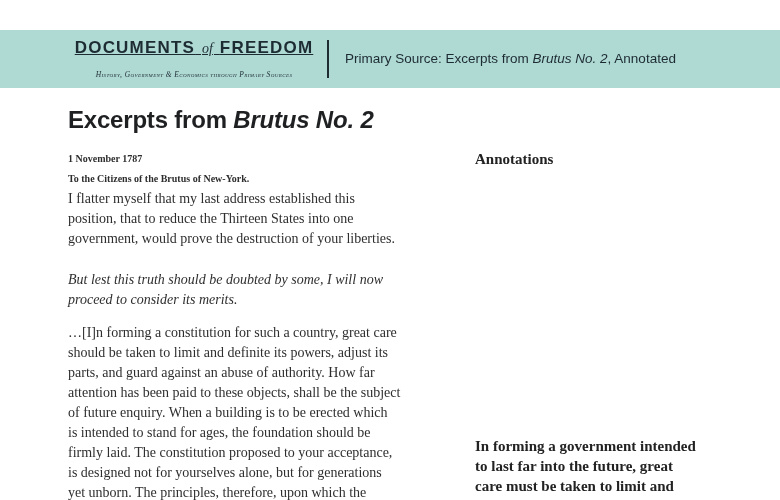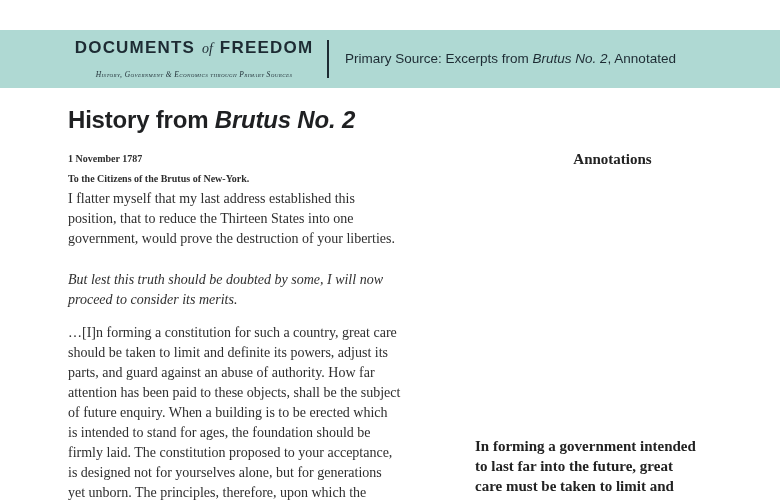--- a/index.html
+++ b/index.html
@@ -17,21 +17,21 @@
     height:58px;background:var(--band);
     display:flex;align-items:center;
   }
   .logo{
     margin-left:75px;width:238px;
     display:flex;flex-direction:column;align-items:center;justify-content:center;
   }
   .logo-line{
     font-family:"Liberation Sans", sans-serif;
     font-weight:700;font-size:17px;letter-spacing:1.2px;
-    color:var(--ink);white-space:nowrap;line-height:1;
+    color:var(--ink);white-space:nowrap;line-height:1;text-decoration:underline;
   }
   .logo-of{
     font-family:"Liberation Serif", serif;
     font-style:italic;font-weight:400;font-size:14px;letter-spacing:0;
     padding:0 1px;
   }
   .logo-tagline{
     margin-top:15px;
     font-family:"Liberation Serif", serif;
     font-style:italic;font-variant:small-caps;
@@ -66,21 +66,21 @@
     font-weight:700;font-size:10px;line-height:20px;white-space:pre;
   }
   .body-par{
     font-size:14px;line-height:20px;white-space:pre;
   }
   .spaced{margin-top:21px;font-style:italic;}
   .spaced2{margin-top:13px;}
 
   .annot-head{
     font-weight:700;font-size:15px;line-height:20px;
-    font-family:"Liberation Serif", serif;color:#222;text-align:center;
+    font-family:"Liberation Serif", serif;color:#222;
   }
   .annot-note{
     margin-top:267px;
     font-weight:700;font-size:15px;line-height:20px;white-space:pre;color:#222;
   }
 </style>
 </head>
 <body>
 
 <div class="page">
@@ -91,21 +91,21 @@
     <div class="logo">
       <div class="logo-line"><span>DOCUMENTS</span> <span class="logo-of">of</span> <span>FREEDOM</span></div>
       <div class="logo-tagline">History, Government &amp; Economics through Primary Sources</div>
     </div>
     <div class="band-divider"></div>
     <div class="band-subtitle"><span>Primary Source: Excerpts from </span><em>Brutus No. 2</em><span>, Annotated</span></div>
   </header>
 
   <main class="content">
 
-    <h1 class="doc-title"><span>History from </span><em>Brutus No. 2</em></h1>
+    <h1 class="doc-title"><span>Excerpts from </span><em>Brutus No. 2</em></h1>
 
     <div class="columns">
 
       <section class="source-col">
         <p class="bold-line">1 November 1787</p>
         <p class="bold-line">To the Citizens of the Brutus of New-York.</p>
         <p class="body-par">I flatter myself that my last address established this
 position, that to reduce the Thirteen States into one
 government, would prove the destruction of your liberties.</p>
         <p class="body-par spaced">But lest this truth should be doubted by some, I will now

